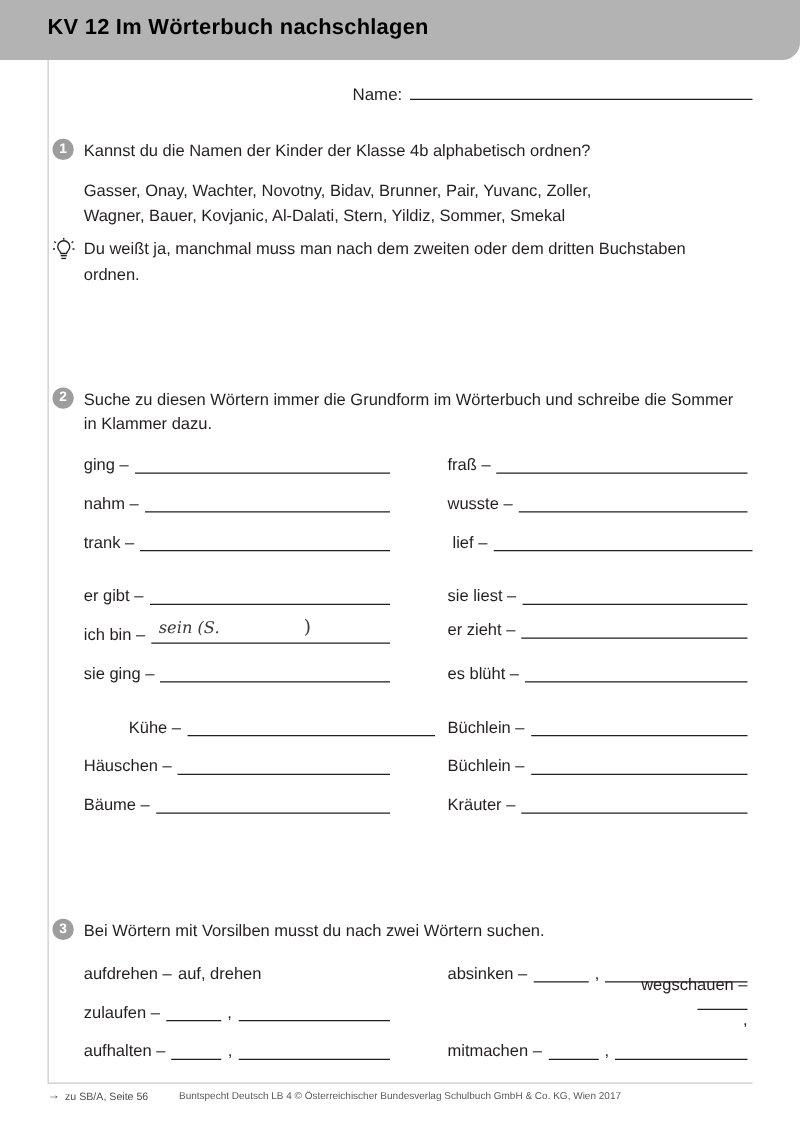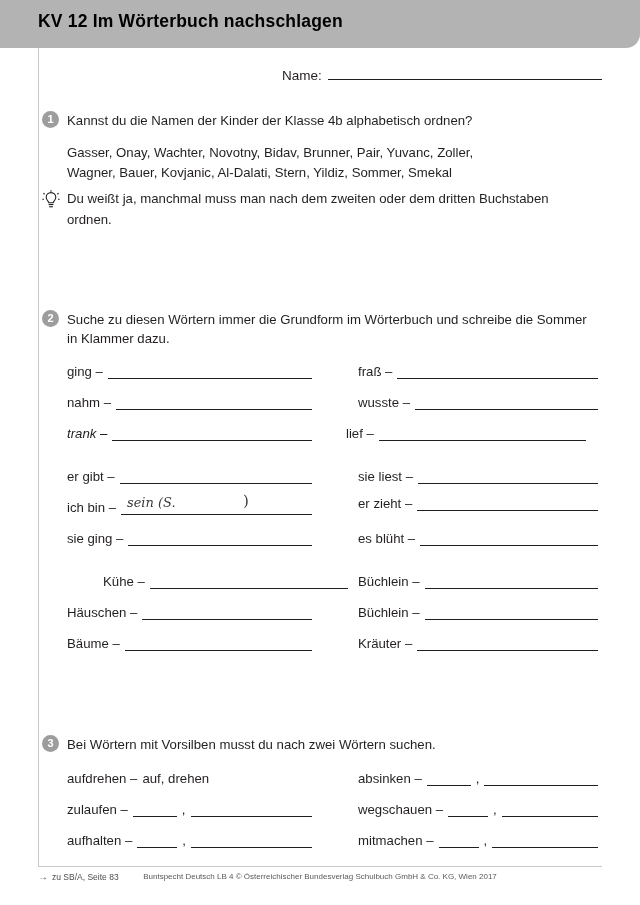--- a/index.html
+++ b/index.html
@@ -234,34 +234,34 @@
 
 <div class="grid">
   <div class="gitem" style="left:67px; top:364px; width:245px;">
     <span class="lbl">ging –</span>
     <span class="blank" style="flex:1;"></span>
   </div>
   <div class="gitem" style="left:67px; top:395px; width:245px;">
     <span class="lbl">nahm –</span>
     <span class="blank" style="flex:1;"></span>
   </div>
-  <div class="gitem" style="left:67px; top:426px; width:245px;font-style:italic;">
+  <div class="gitem" style="left:67px; top:426px; width:245px;">
     <span class="lbl">trank –</span>
     <span class="blank" style="flex:1;"></span>
   </div>
 
   <div class="gitem" style="left:358px; top:364px; width:240px;">
     <span class="lbl">fraß –</span>
     <span class="blank" style="flex:1;"></span>
   </div>
   <div class="gitem" style="left:358px; top:395px; width:240px;">
     <span class="lbl">wusste –</span>
     <span class="blank" style="flex:1;"></span>
   </div>
-  <div class="gitem" style="left:346px; top:426px; width:240px;">
+  <div class="gitem" style="left:362px; top:426px; width:240px;">
     <span class="lbl">lief –</span>
     <span class="blank" style="flex:1;"></span>
   </div>
 </div>
 
 <div class="grid">
   <div class="gitem" style="left:67px; top:469px; width:245px;">
     <span class="lbl">er gibt –</span>
     <span class="blank" style="flex:1;"></span>
   </div>
@@ -342,32 +342,32 @@
     <span class="sep">,</span>
     <span class="blank" style="flex:1;"></span>
   </div>
 
   <div class="gitem" style="left:358px; top:771px; width:240px;text-align:right;">
     <span class="lbl">absinken –</span>
     <span class="blank" style="width:44px;"></span>
     <span class="sep">,</span>
     <span class="blank" style="flex:1;"></span>
   </div>
-  <div class="gitem" style="left:358px; top:802px; width:240px;">
+  <div class="gitem" style="left:358px; top:780px; width:240px;flex-direction:column;">
     <span class="lbl">wegschauen –</span>
     <span class="blank" style="width:40px;"></span>
     <span class="sep">,</span>
     <span class="blank" style="flex:1;"></span>
   </div>
   <div class="gitem" style="left:358px; top:833px; width:240px;">
     <span class="lbl">mitmachen –</span>
     <span class="blank" style="width:40px;"></span>
     <span class="sep">,</span>
     <span class="blank" style="flex:1;"></span>
   </div>
 </div>
 
 <div class="footer-rule"></div>
 <div class="footer-left">
   <span class="arrow-icon">→</span>
-  <span>zu SB/A, Seite 83</span>
+  <span>zu SB/A, Seite 56</span>
 </div>
 <div class="footer-center">Buntspecht Deutsch LB 4 © Österreichischer Bundesverlag Schulbuch GmbH &amp; Co. KG, Wien 2017</div>
 
 </body></html>

